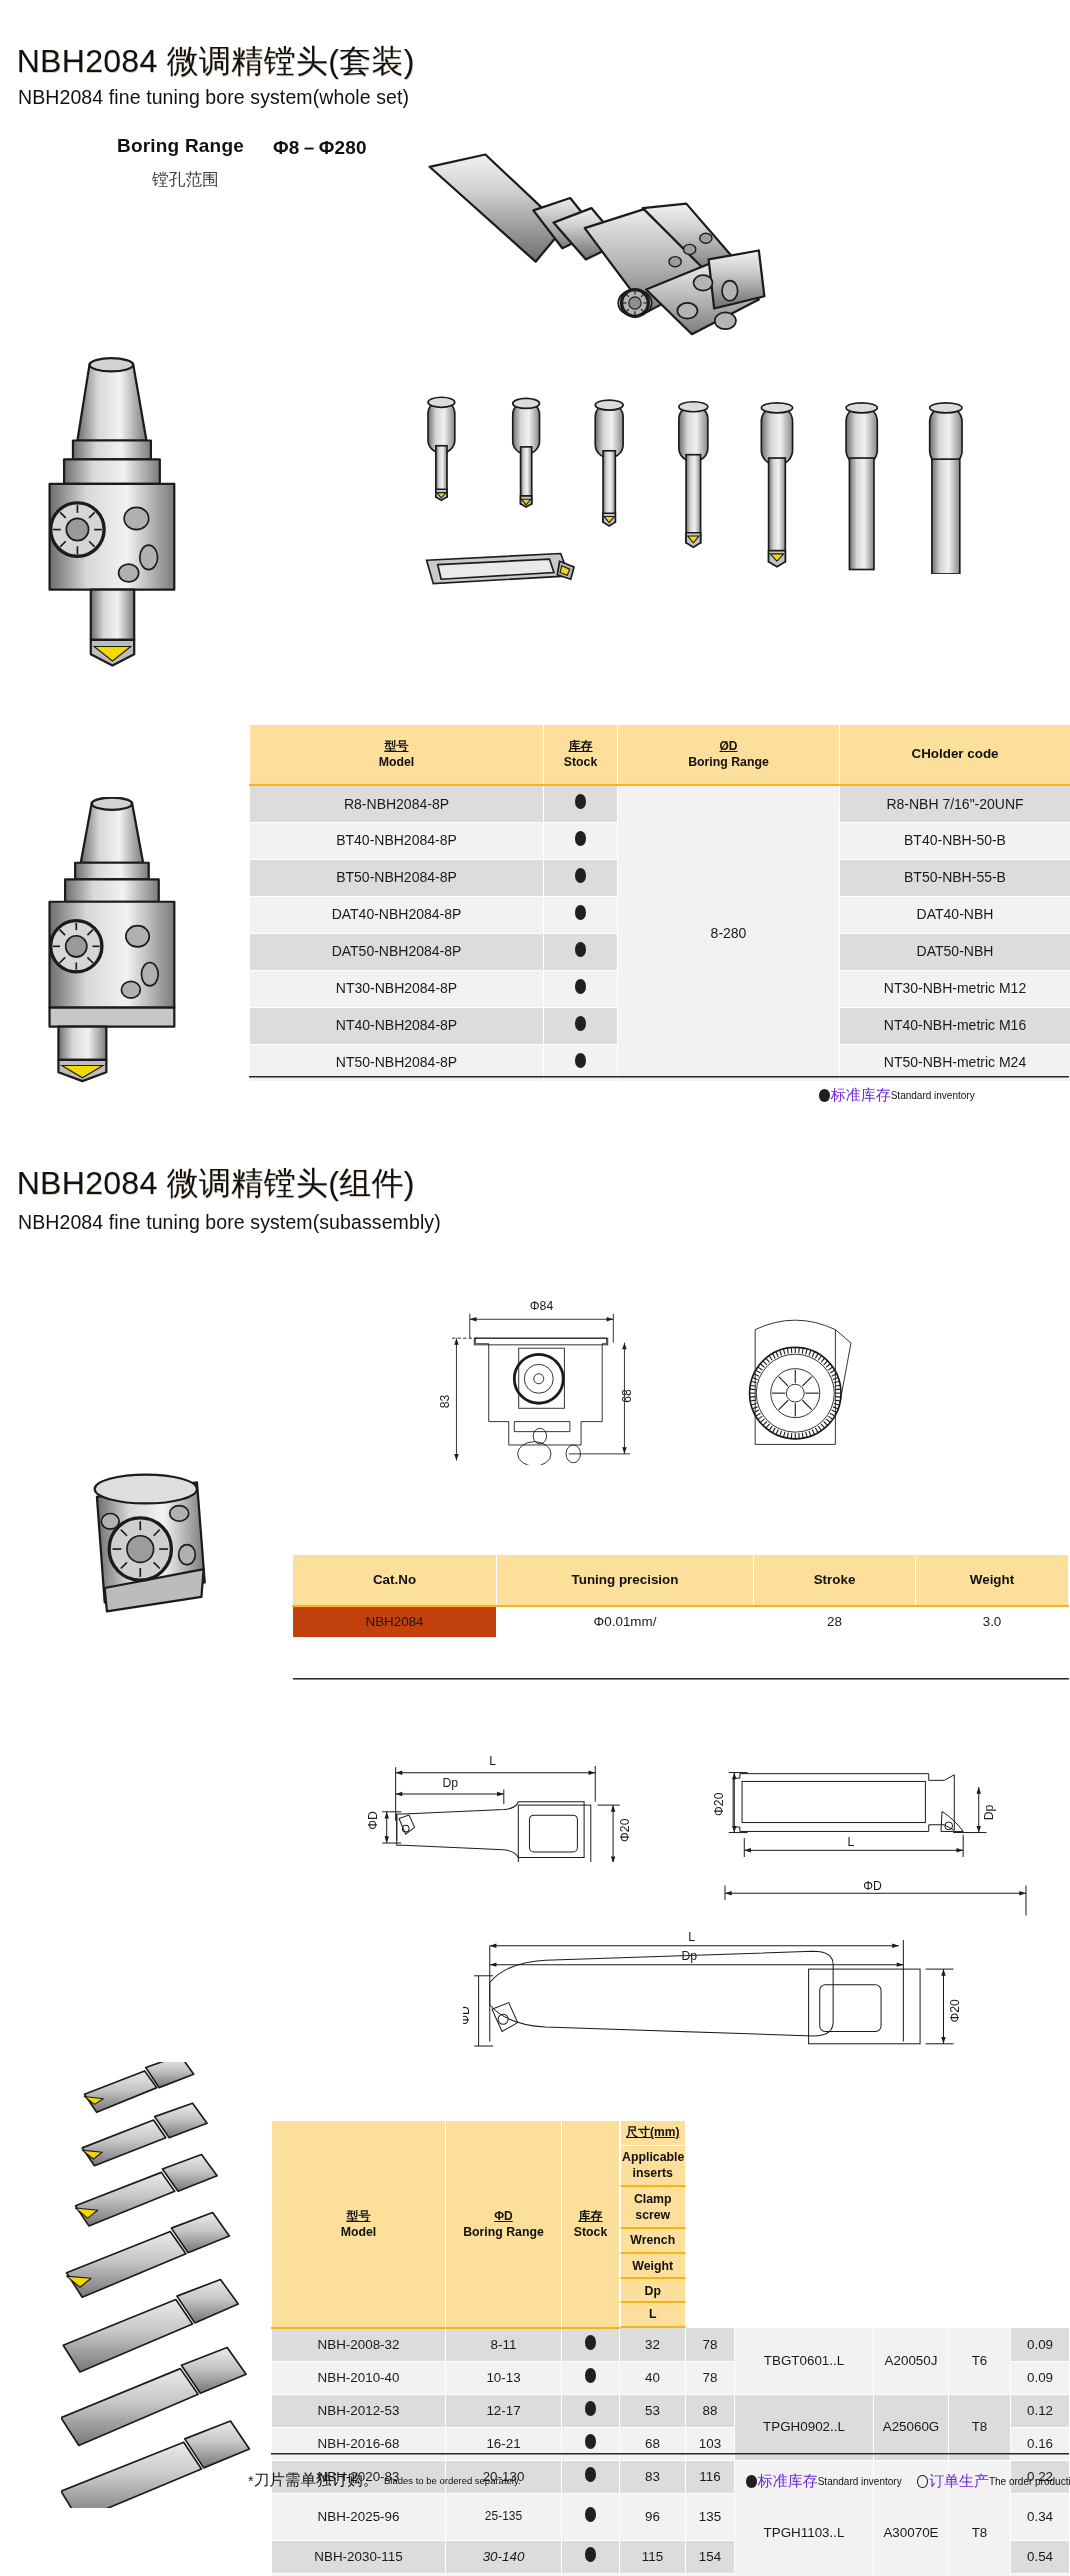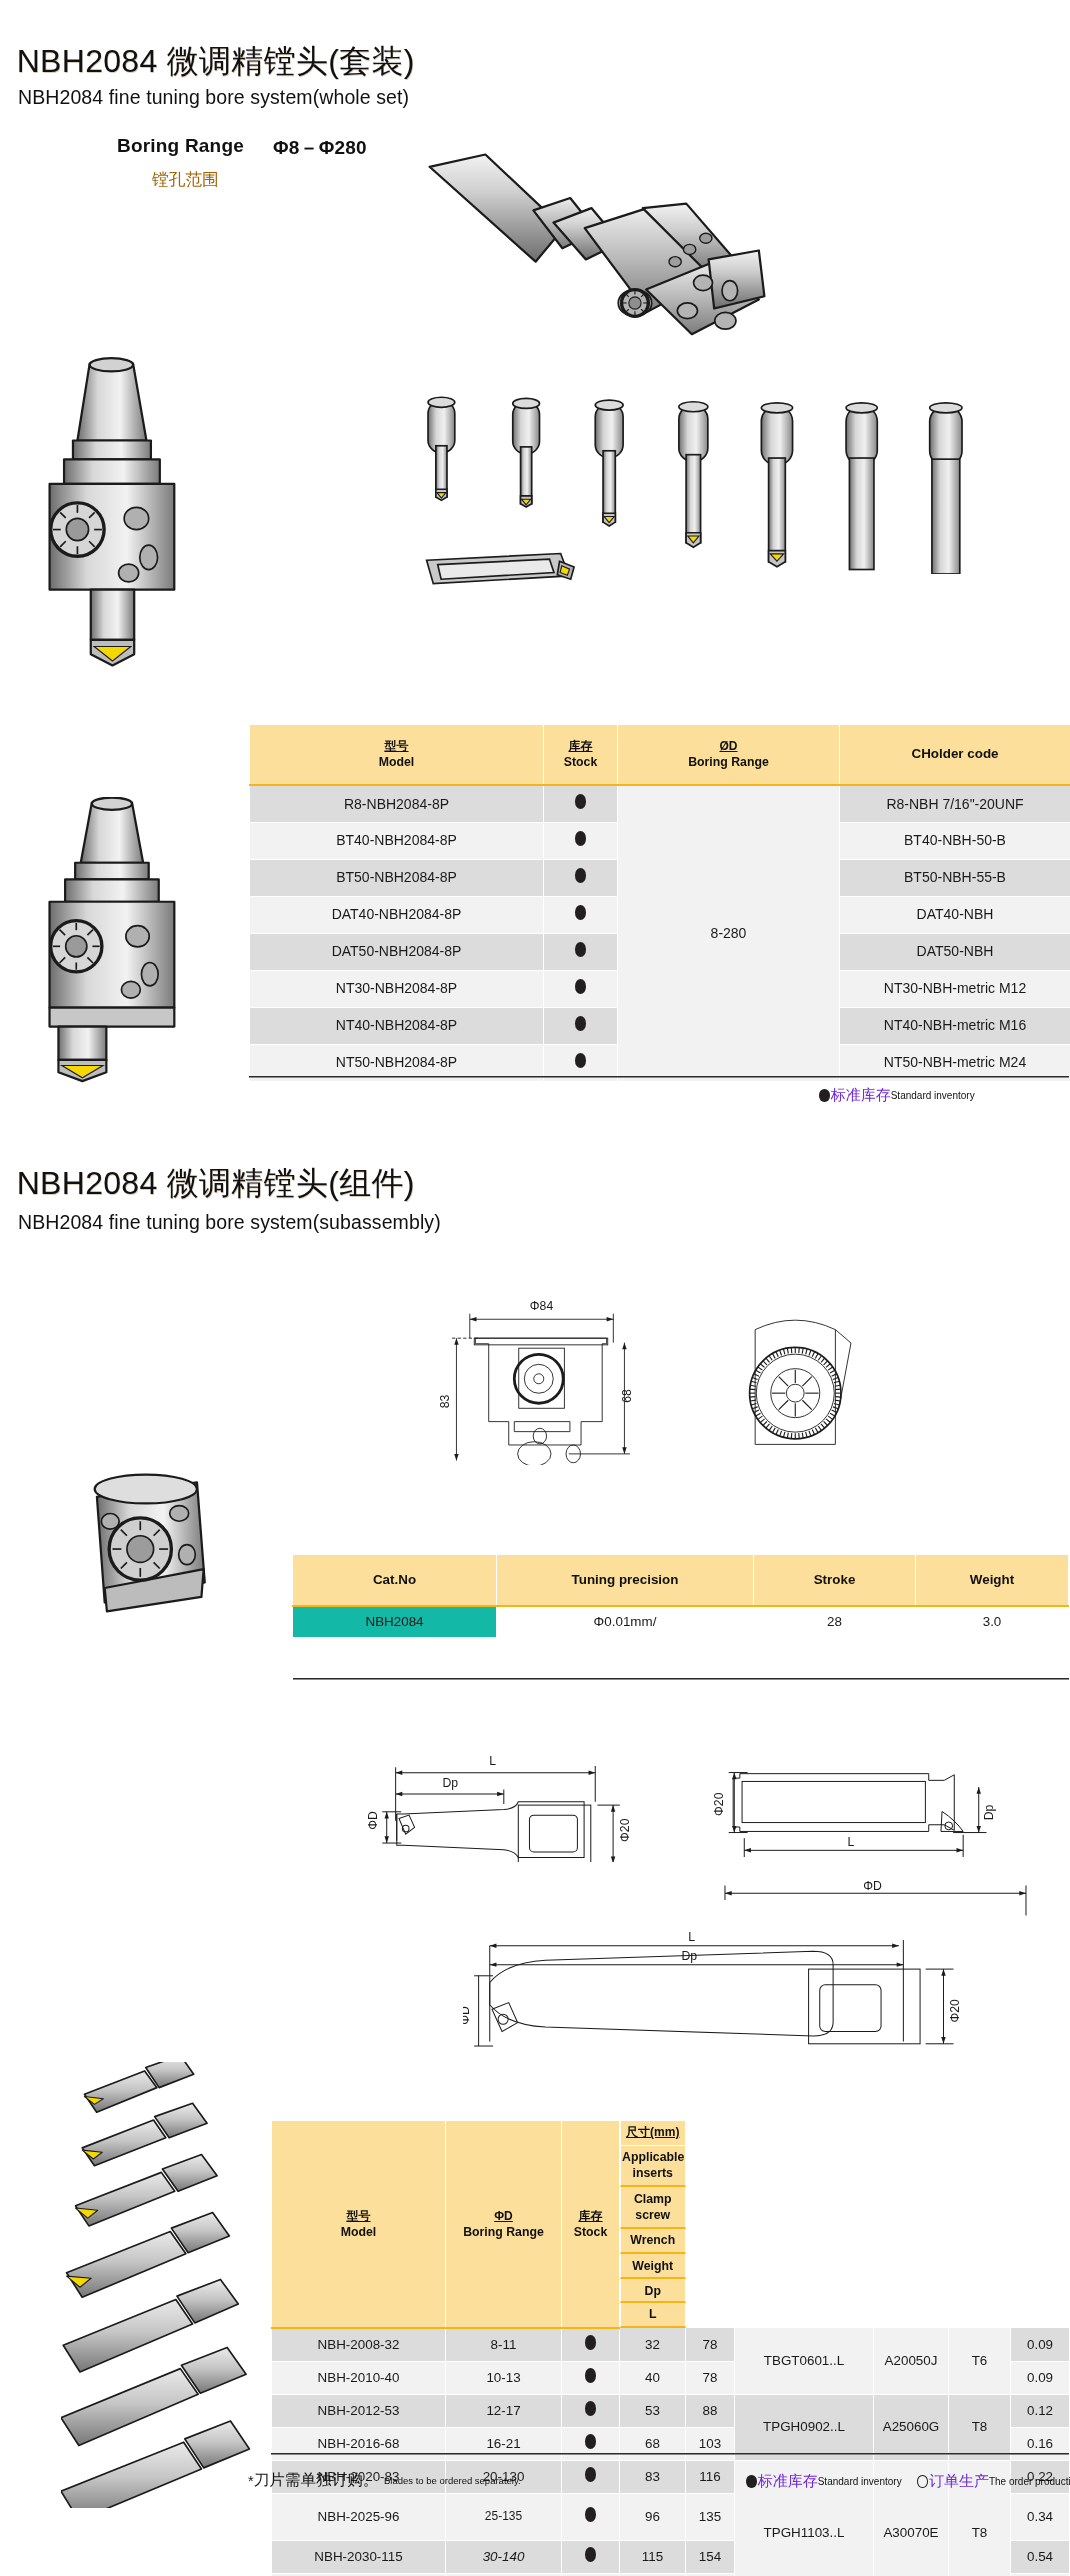--- a/index.html
+++ b/index.html
@@ -22,21 +22,21 @@
   }
   .sec-title-en {
     position:absolute; font-size:19.5px; font-weight:400;
     color:#111; white-space:nowrap; letter-spacing:0.1px;
   }
   .boring-range-en {
     position:absolute; font-size:19px; font-weight:bold; color:#111;
     white-space:nowrap; letter-spacing:0.2px;
   }
   .boring-range-cn {
-    position:absolute; font-size:16.7px; color:#a16207; white-space:nowrap;
+    position:absolute; font-size:16.7px; color:#404040; white-space:nowrap;
   }
 
   
   table.cat {
     position:absolute; border-collapse:collapse; table-layout:fixed;
     background:#fff;
   }
   table.cat th {
     background:#fbdf9b; color:#111; font-weight:bold;
     border-left:1.7px solid #fff; border-right:1.7px solid #fff;
@@ -569,21 +569,21 @@
     <thead>
       <tr>
         <th style="height:51px" class="th-one">Cat.No</th>
         <th class="th-one">Tuning precision</th>
         <th class="th-one">Stroke</th>
         <th class="th-one">Weight</th>
       </tr>
     </thead>
     <tbody id="tbl2-body">
         <tr class="rowB">
-          <td style="height: 31px; font-size: 13.4px; background: #14b8a6;">NBH2084</td>
+          <td style="height: 31px; font-size: 13.4px; background: #c2410c;">NBH2084</td>
           <td style="height: 31px; font-size: 13.4px; background: rgb(255, 255, 255);">Φ0.01mm/</td>
           <td style="height: 31px; font-size: 13.4px; background: rgb(255, 255, 255);">28</td>
           <td style="height: 31px; font-size: 13.4px; background: rgb(255, 255, 255);">3.0</td>
         </tr>
       </tbody>
   </table>
 
   <div class="tbl-foot-rule" style="left:293px; top:1678px; width:776px;"></div>
 
   <div class="ill" style="left:312px; top:1717px;">

